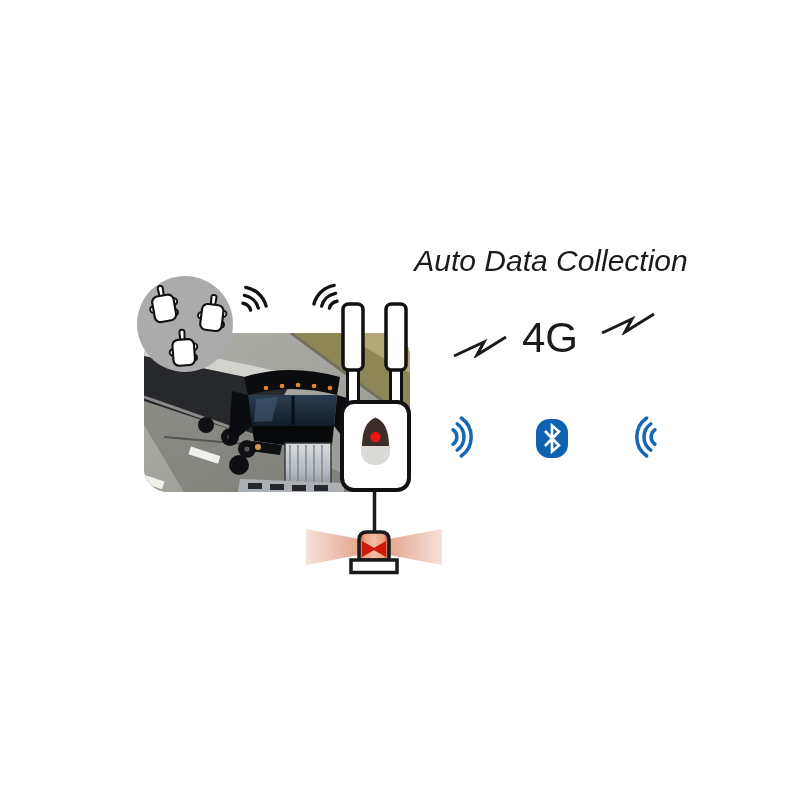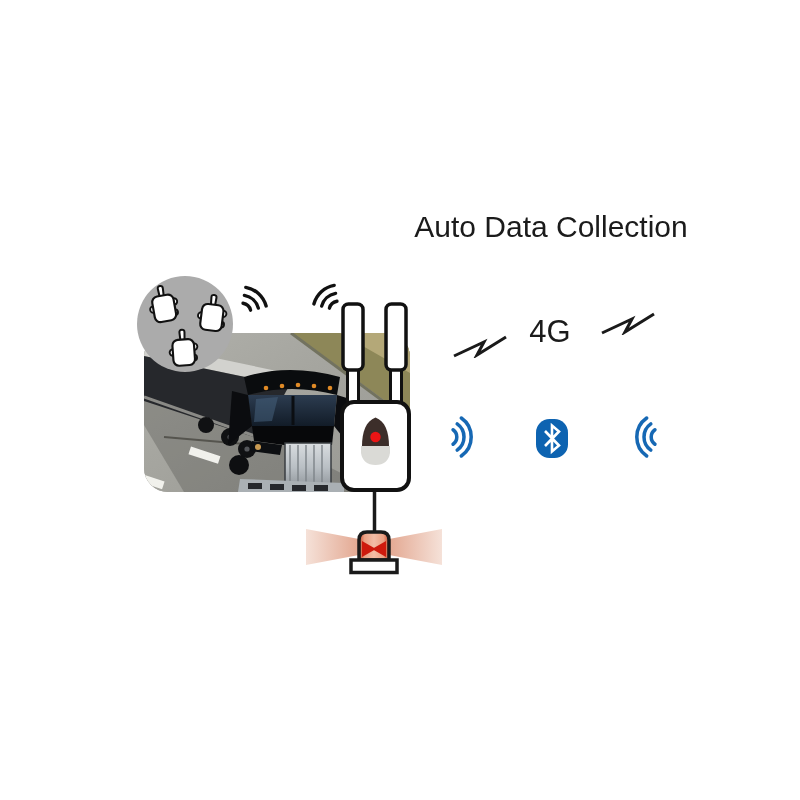--- a/index.html
+++ b/index.html
@@ -2,26 +2,26 @@
 <html><head>
 <meta charset="utf-8">
 <style>
   html,body{margin:0;padding:0;background:#fff;}
   .canvas{
     position:relative;width:800px;height:800px;background:#ffffff;overflow:hidden;
     font-family:"Liberation Sans", sans-serif;color:#161616;
   }
   .abs{position:absolute;}
   .title{
-    left:398px;top:208px;width:306px;text-align:center;
-    font-size:30px;line-height:38px;color:#1b1b1b;letter-spacing:0px;
+    left:398px;top:242px;width:306px;text-align:center;
+    font-size:30px;line-height:38px;color:#1b1b1b;letter-spacing:0px;font-style:italic;
   }
   .fourg{
     left:516px;top:314px;width:68px;text-align:center;
-    font-size:31px;color:#1b1b1b;
+    font-size:42px;color:#1b1b1b;
   }
   .sensor-circle{
     left:137px;top:276px;width:96px;height:96px;border-radius:50%;
     background:#ababab;z-index:3;
   }
   .photo{
     left:144px;top:333px;width:266px;height:159px;border-radius:24px;
     overflow:hidden;z-index:1;background:#a3a39d;
   }
   svg{display:block;} .z3{z-index:3;} .z4{z-index:4;} .z5{z-index:5;}

